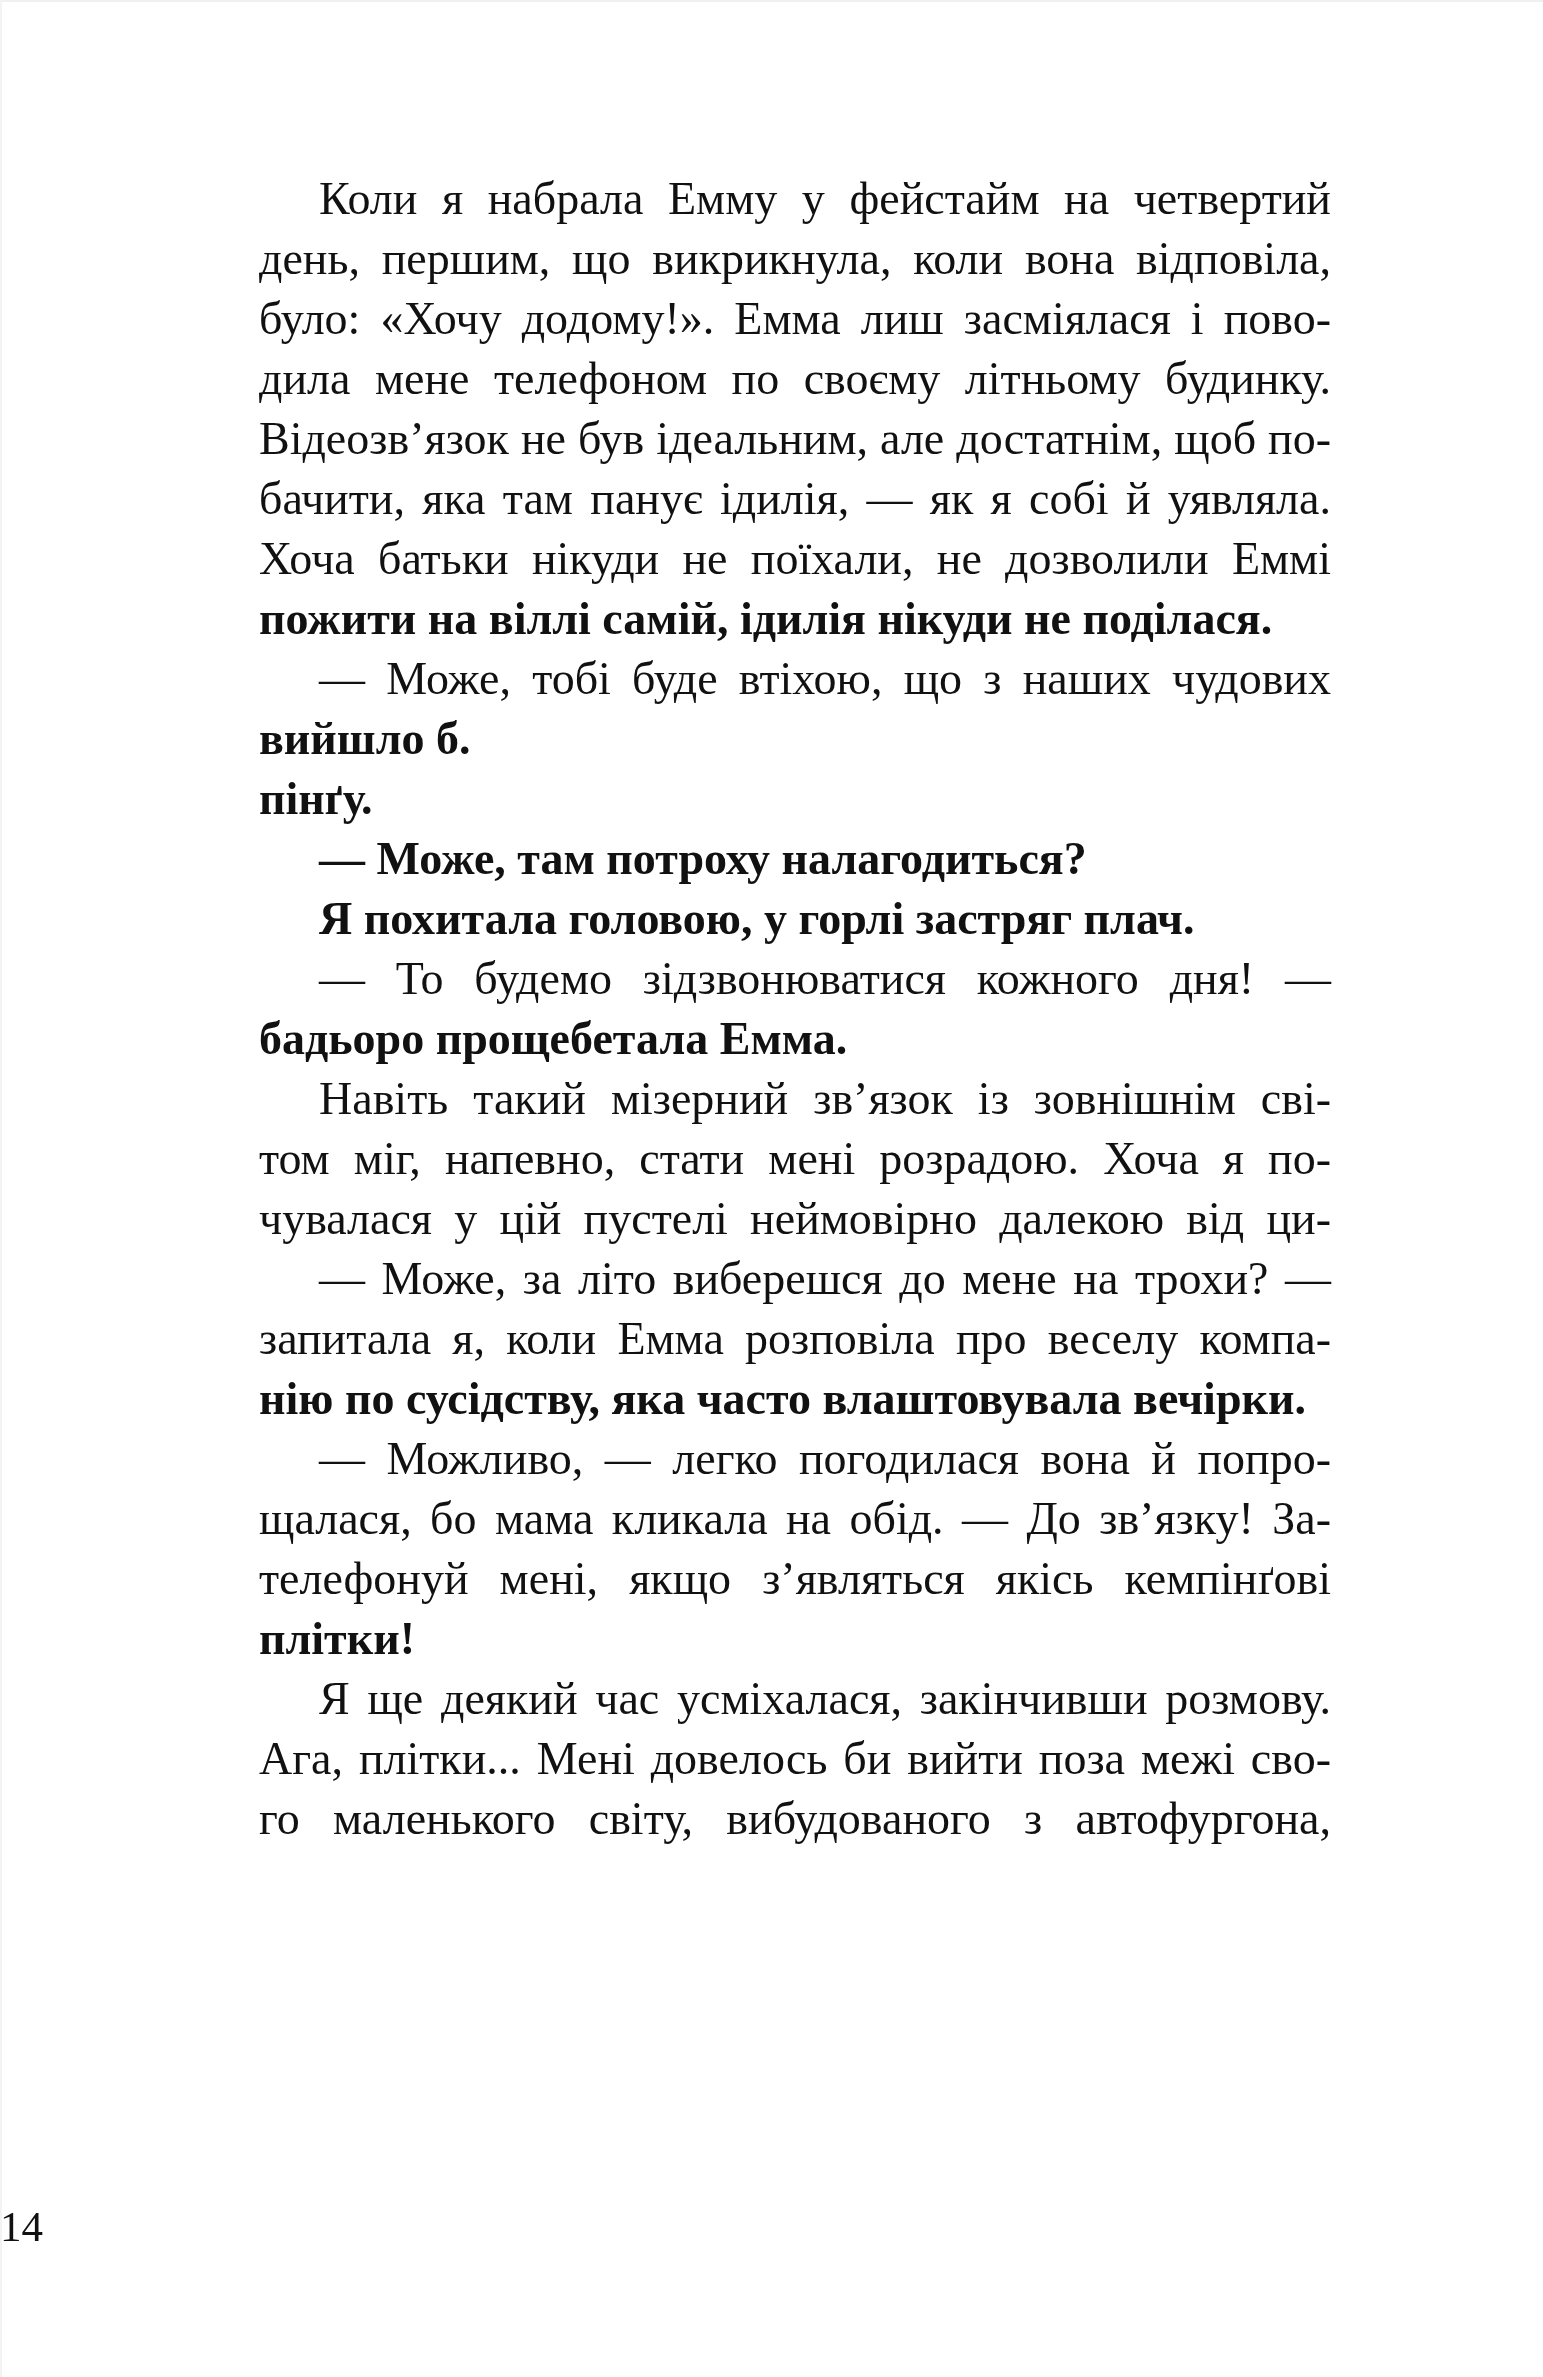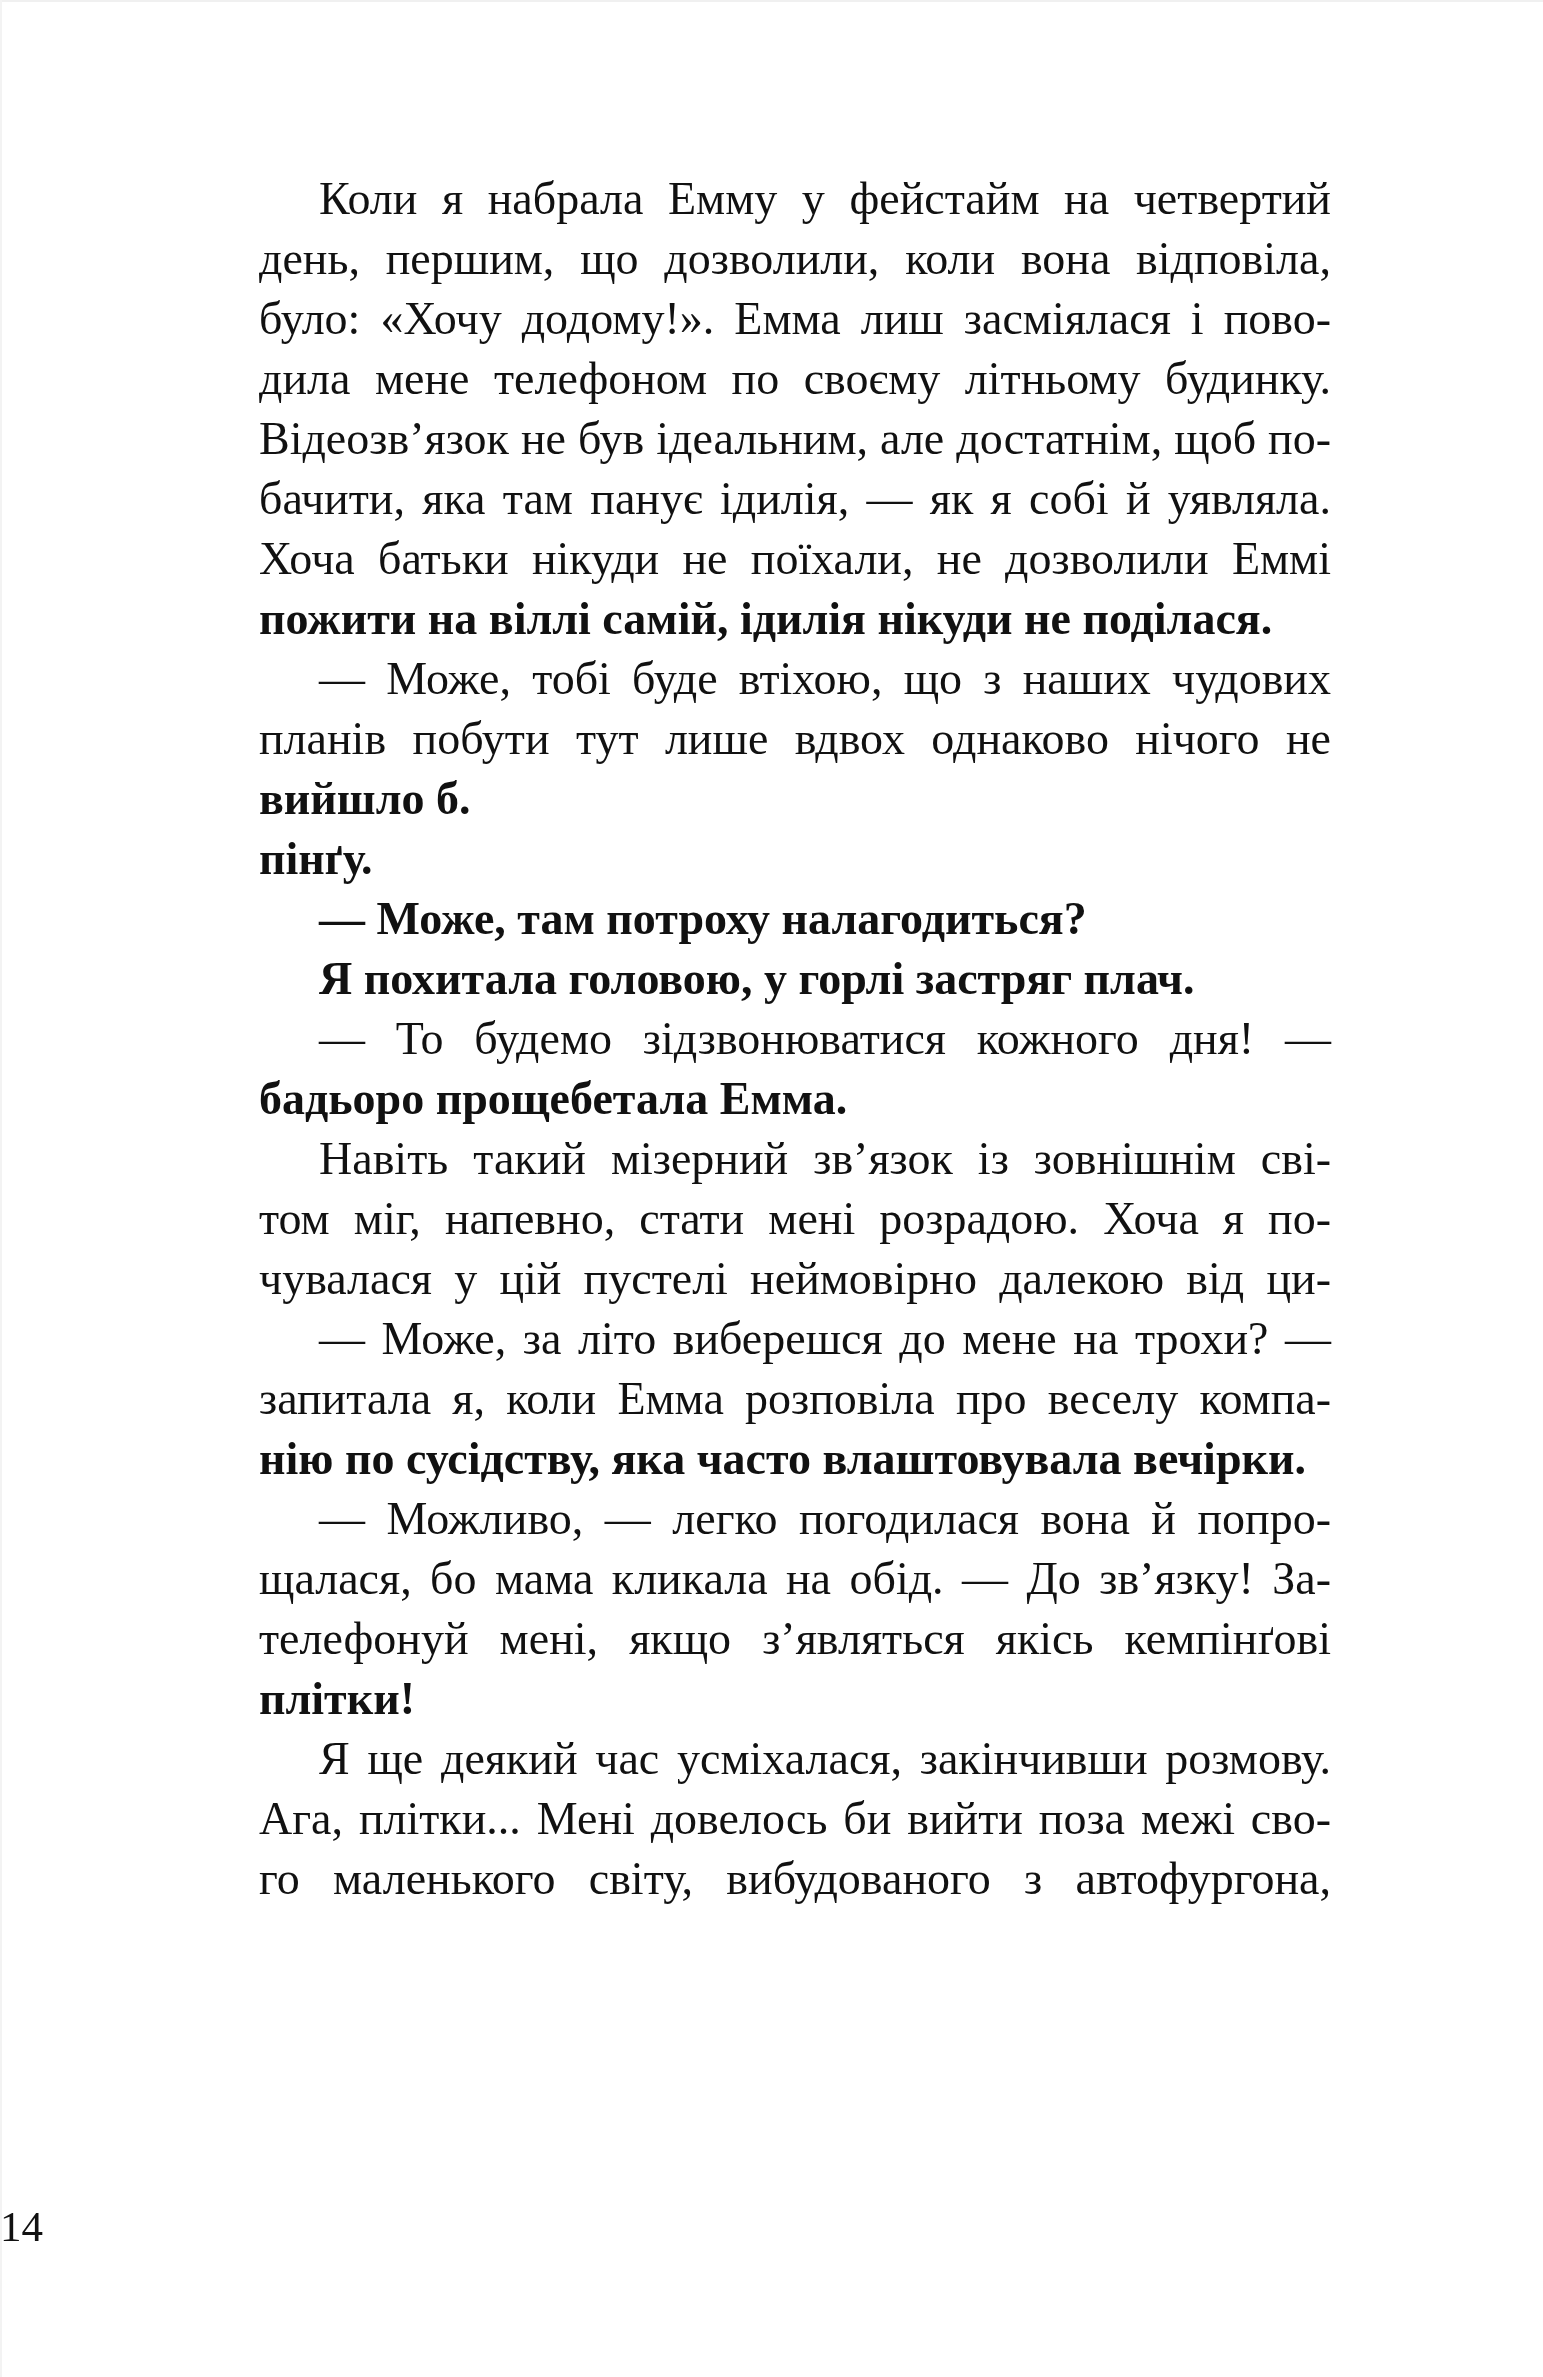--- a/index.html
+++ b/index.html
@@ -36,29 +36,28 @@
   }
 </style>
 </head>
 <body>
 
 <div class="page-edge-top"></div>
 <div class="page-edge-left"></div>
 
 <div class="text-block">
   <div class="line indent">Коли я набрала Емму у фейстайм на четвертий</div>
-  <div class="line">день, першим, що дозволили, коли вона відповіла,</div>
+  <div class="line">день, першим, що викрикнула, коли вона відповіла,</div>
   <div class="line">було: «Хочу додому!». Емма лиш засміялася і пово-</div>
   <div class="line">дила мене телефоном по своєму літньому будинку.</div>
   <div class="line">Відеозв’язок не був ідеальним, але достатнім, щоб по-</div>
   <div class="line">бачити, яка там панує ідилія, — як я собі й уявляла.</div>
   <div class="line">Хоча батьки нікуди не поїхали, не дозволили Еммі</div>
   <div class="line last">пожити на віллі самій, ідилія нікуди не поділася.</div>
   <div class="line indent">— Може, тобі буде втіхою, що з наших чудових</div>
-  <div class="line">планів побути тут лише вдвох однаково нічого не</div>
   <div class="line last">вийшло б.</div>
   <div class="line last">пінґу.</div>
   <div class="line indent last">— Може, там потроху налагодиться?</div>
   <div class="line indent last">Я похитала головою, у горлі застряг плач.</div>
   <div class="line indent">— То будемо зідзвонюватися кожного дня! —</div>
   <div class="line last">бадьоро прощебетала Емма.</div>
   <div class="line indent">Навіть такий мізерний зв’язок із зовнішнім сві-</div>
   <div class="line">том міг, напевно, стати мені розрадою. Хоча я по-</div>
   <div class="line">чувалася у цій пустелі неймовірно далекою від ци-</div>
   <div class="line indent">— Може, за літо виберешся до мене на трохи? —</div>

